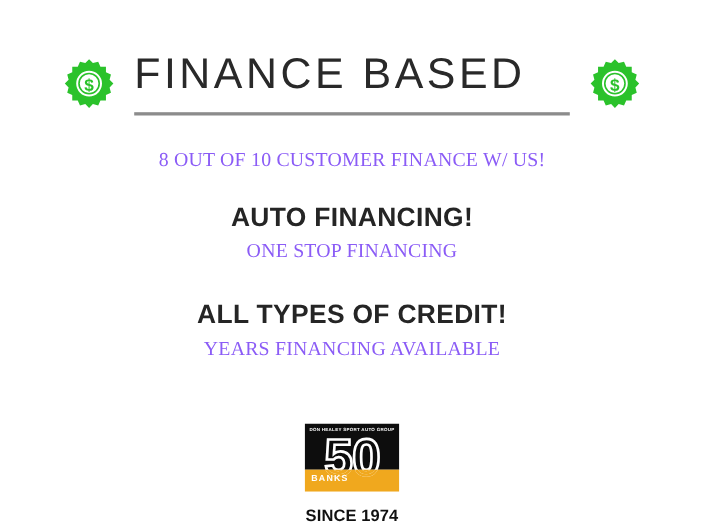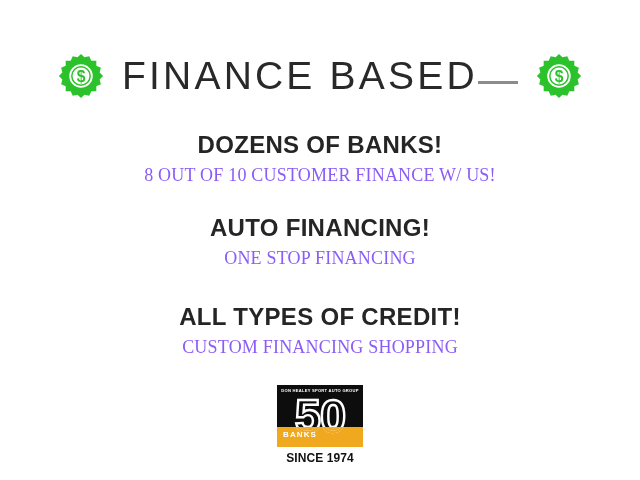--- a/index.html
+++ b/index.html
@@ -39,22 +39,21 @@
     height: 46px;
     flex: 0 0 46px;
     display: block;
   }
 
   .gear-icon-left { margin-right: 18px; }
   .gear-icon-right { margin-left: 18px; }
 
   .title-block {
     display: flex;
-    flex-direction: row;
-    align-items: center;
+    flex-direction: column;
     width: 396px;
   }
 
   .page-title {
     font-family: "Liberation Sans", sans-serif;
     font-size: 39px;
     font-weight: 400;
     letter-spacing: 3.2px;
     color: #292929;
     line-height: 1.0;
@@ -192,23 +191,23 @@
     font-family: "Liberation Sans", sans-serif;
     font-size: 8px;
     font-weight: bold;
     letter-spacing: 1.1px;
     color: #ffffff;
     line-height: 10px;
     z-index: 3;
   }
 
   .logo-since {
-    margin-top: 3px;
-    font-family: "Liberation Sans", sans-serif;
-    font-size: 12px;
+    margin-top: 14px;
+    font-family: "Liberation Sans", sans-serif;
+    font-size: 15px;
     font-weight: bold;
     letter-spacing: 0.1px;
     color: #111111;
     line-height: 17px;
     white-space: nowrap;
   }
 </style>
 </head>
 <body>
 
@@ -249,32 +248,31 @@
         <circle cx="50" cy="50" r="20" fill="none" stroke="#2bc22b" stroke-width="3.2"></circle>
         <text x="50" y="64" text-anchor="middle" font-family="Liberation Sans, sans-serif" font-size="34" font-weight="bold" fill="#2bc22b">$</text>
       </svg>
     </span>
 
   </div>
 
   <div class="copy">
 
     <div class="copy-group">
-      <div class="line-strong">DOZENS OF BANKS!</div>
       <div class="line-regular">8 OUT OF 10 CUSTOMER FINANCE W/ US!</div>
     </div>
 
     <div class="copy-group">
       <div class="line-strong">AUTO FINANCING!</div>
       <div class="line-regular">ONE STOP FINANCING</div>
     </div>
 
     <div class="copy-group">
       <div class="line-strong">ALL TYPES OF CREDIT!</div>
-      <div class="line-regular">CUSTOM FINANCING SHOPPING</div>
+      <div class="line-regular">YEARS FINANCING AVAILABLE</div>
     </div>
 
   </div>
 
   <div class="logo">
 
     <div class="logo-mark">
       <div class="logo-top-band"></div>
       <div class="logo-bottom-band"></div>
 

